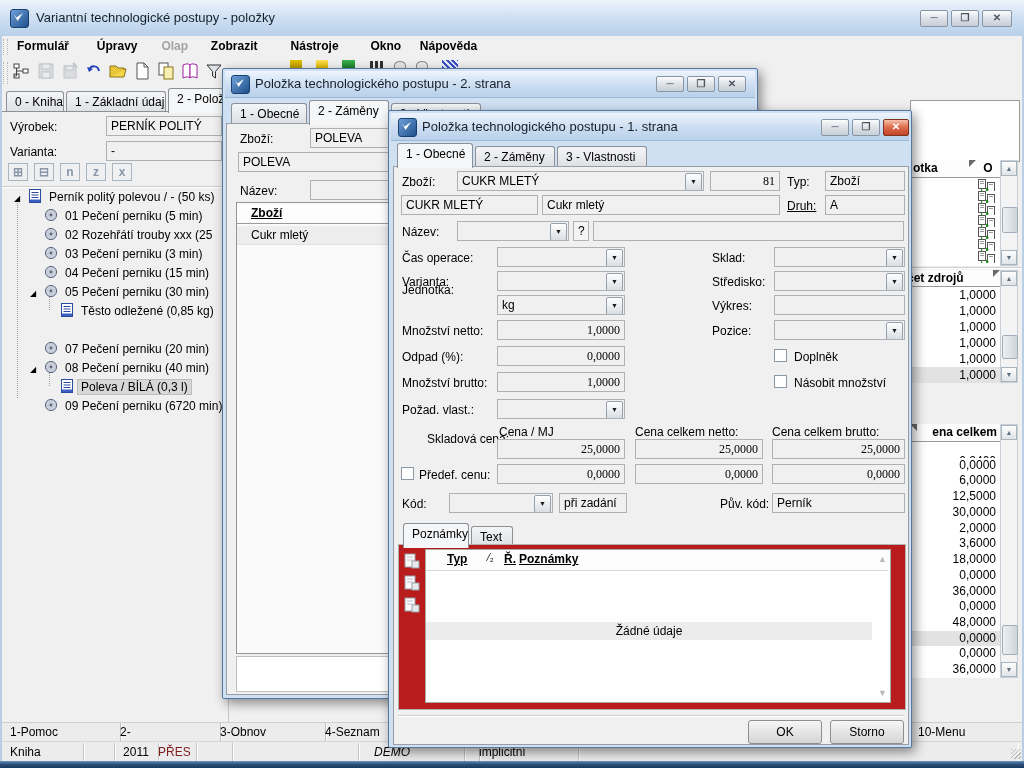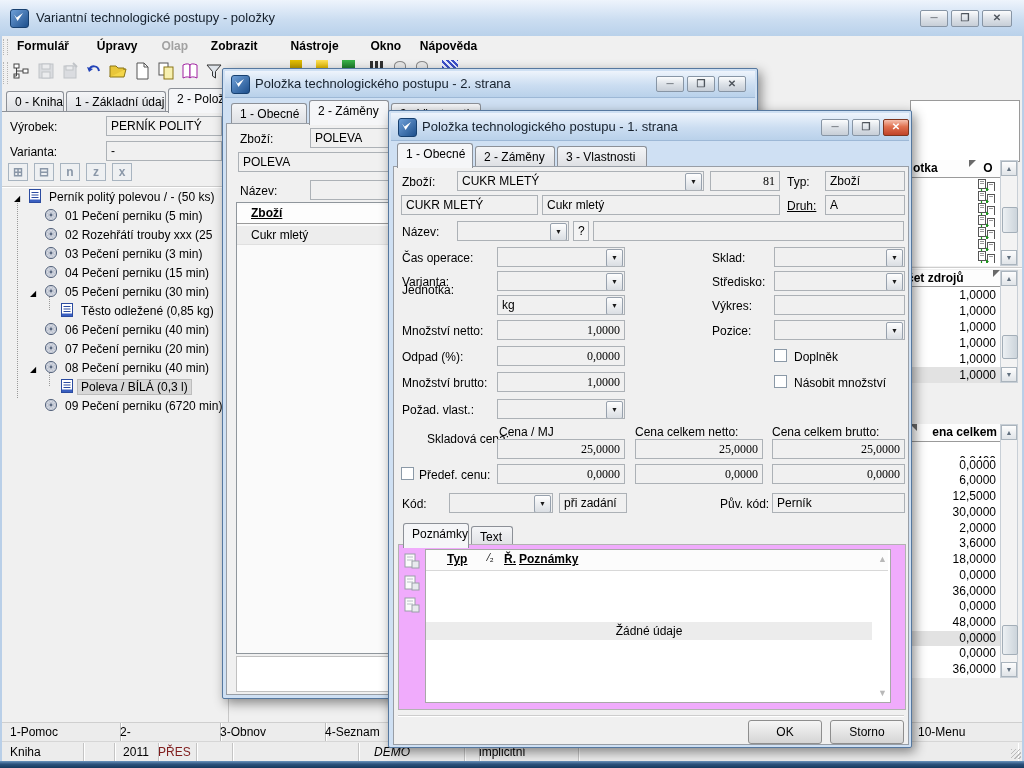--- a/index.html
+++ b/index.html
@@ -215,28 +215,20 @@
                 <circle cx="10.2" cy="7" r="1.1" fill="#fff" stroke="#8a93a8" stroke-width="0.5"></circle>
                 <circle cx="7" cy="7" r="1.4" fill="#5a6880"></circle>
               </svg></span><span class="tlabel">05 Pečení perniku (30 min)</span></div>
           <div class="trow" style="top: 114px; padding-left: 42px;"><span class="texp"></span><span class="ticon"><svg width="14" height="14" viewBox="0 0 14 14">
                 <rect x="1.5" y="0.5" width="11" height="13" fill="#fff" stroke="#2b4ba0"></rect>
                 <line x1="3.5" y1="3.5" x2="10.5" y2="3.5" stroke="#2b4ba0"></line>
                 <line x1="3.5" y1="6" x2="10.5" y2="6" stroke="#2b4ba0"></line>
                 <line x1="3.5" y1="8.5" x2="10.5" y2="8.5" stroke="#2b4ba0"></line>
                 <rect x="2" y="10.5" width="10" height="2.5" fill="#3a5fc0"></rect>
               </svg></span><span class="tlabel">Těsto odležené (0,85 kg)</span></div>
-          <div class="trow" style="top: 133px; padding-left: 26px;"><span class="texp"></span><span class="ticon"><svg width="14" height="14" viewBox="0 0 14 14">
-                <circle cx="7" cy="7" r="5.6" fill="#cfd4de" stroke="#5a6880"></circle>
-                <circle cx="7" cy="3.8" r="1.1" fill="#fff" stroke="#8a93a8" stroke-width="0.5"></circle>
-                <circle cx="7" cy="10.2" r="1.1" fill="#fff" stroke="#8a93a8" stroke-width="0.5"></circle>
-                <circle cx="3.8" cy="7" r="1.1" fill="#fff" stroke="#8a93a8" stroke-width="0.5"></circle>
-                <circle cx="10.2" cy="7" r="1.1" fill="#fff" stroke="#8a93a8" stroke-width="0.5"></circle>
-                <circle cx="7" cy="7" r="1.4" fill="#5a6880"></circle>
-              </svg></span><span class="tlabel">06 Pečení perniku (40 min)</span></div>
           <div class="trow" style="top: 152px; padding-left: 26px;"><span class="texp"></span><span class="ticon"><svg width="14" height="14" viewBox="0 0 14 14">
                 <circle cx="7" cy="7" r="5.6" fill="#cfd4de" stroke="#5a6880"></circle>
                 <circle cx="7" cy="3.8" r="1.1" fill="#fff" stroke="#8a93a8" stroke-width="0.5"></circle>
                 <circle cx="7" cy="10.2" r="1.1" fill="#fff" stroke="#8a93a8" stroke-width="0.5"></circle>
                 <circle cx="3.8" cy="7" r="1.1" fill="#fff" stroke="#8a93a8" stroke-width="0.5"></circle>
                 <circle cx="10.2" cy="7" r="1.1" fill="#fff" stroke="#8a93a8" stroke-width="0.5"></circle>
                 <circle cx="7" cy="7" r="1.4" fill="#5a6880"></circle>
               </svg></span><span class="tlabel">07 Pečení perniku (20 min)</span></div>
           <div class="trow" style="top: 171px; padding-left: 26px;"><span class="texp">◢</span><span class="ticon"><svg width="14" height="14" viewBox="0 0 14 14">
                 <circle cx="7" cy="7" r="5.6" fill="#cfd4de" stroke="#5a6880"></circle>
@@ -550,21 +542,21 @@
           <span class="drop">▼</span>
         </div>
       <div class="a fld" style="left:165px;top:326px;width:68px;">při zadání</div>
       <div class="a lbl" style="left:326px;top:330px;">Pův. kód:</div>
       <div class="a fld" style="left:378px;top:326px;width:133px;">Perník</div>
 
       <div class="a" id="notes-tabs" style="left:5px;top:356px;width:500px;height:22px;">
           <div class="a tab active" style="left: 4px; width: 66px; top: 3px;">Poznámky</div>
           <div class="a tab" style="left: 72px; width: 42px; top: 3px;">Text</div>
         </div>
-      <div class="a" style="left:4px;top:377px;width:506px;height:164px;background:#f0abfc;border:1px solid #b2b2b2;">
+      <div class="a" style="left:4px;top:377px;width:506px;height:164px;background:#b91c1c;border:1px solid #b2b2b2;">
         <span class="a docico" style="left:5px;top:8px;">
           <svg width="16" height="16">
               <rect x="1" y="1" width="10" height="13" fill="#fbfbfb" stroke="#9aa0a8"></rect>
               <line x1="3" y1="4" x2="9" y2="4" stroke="#b8bec6"></line>
               <line x1="3" y1="7" x2="9" y2="7" stroke="#b8bec6"></line>
               <rect x="8" y="8" width="7" height="7" fill="#e8eaee" stroke="#9aa0a8"></rect>
             </svg>
         </span>
         <span class="a docico" style="left:5px;top:30px;">
           <svg width="16" height="16">

